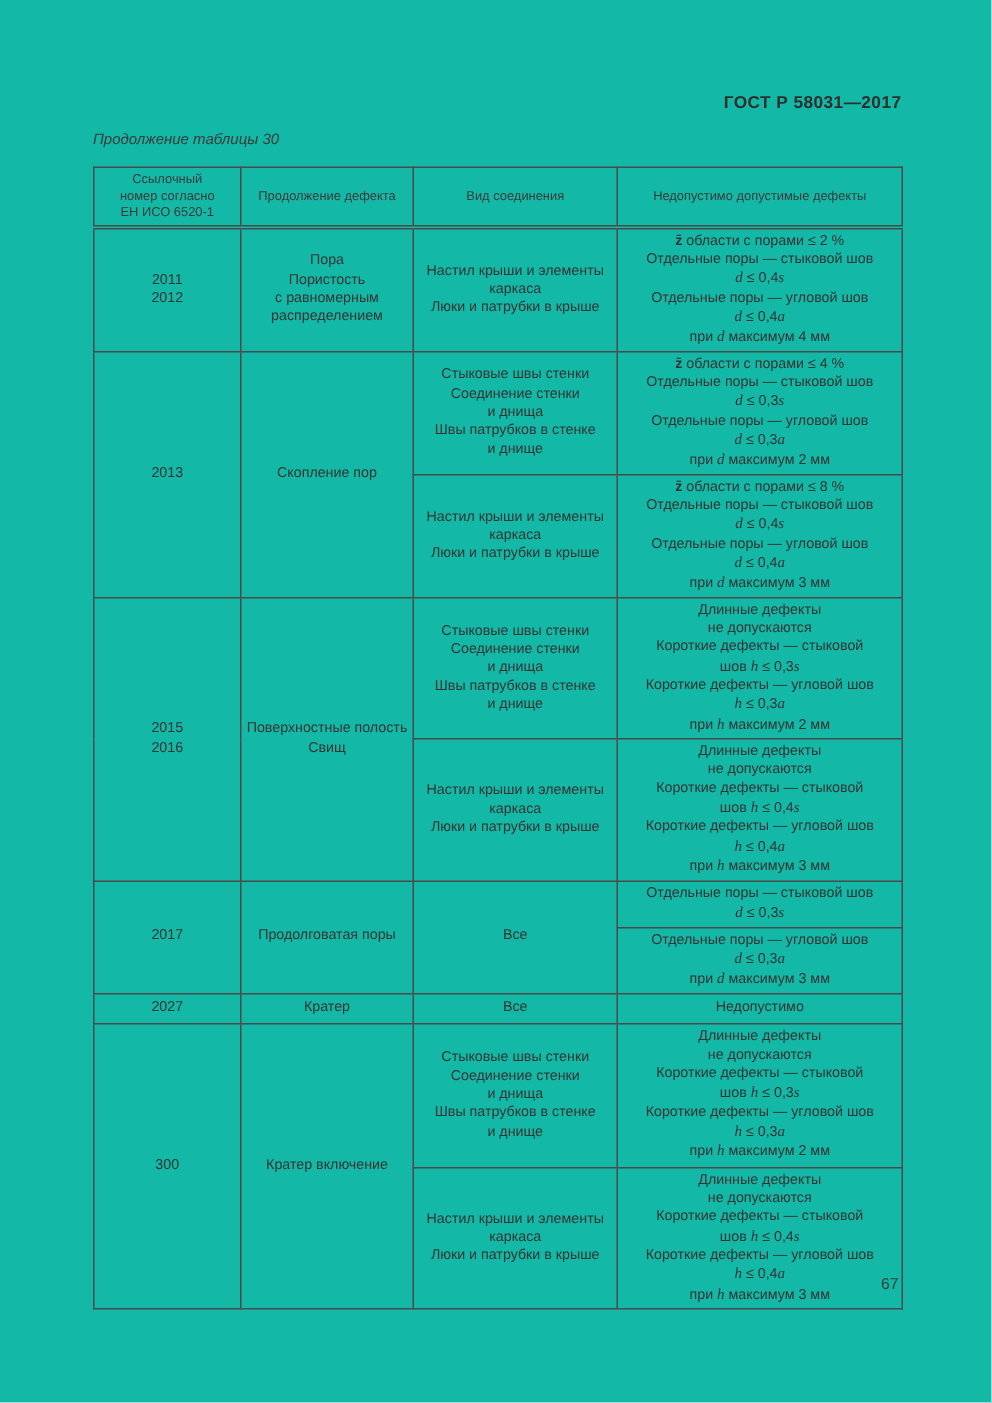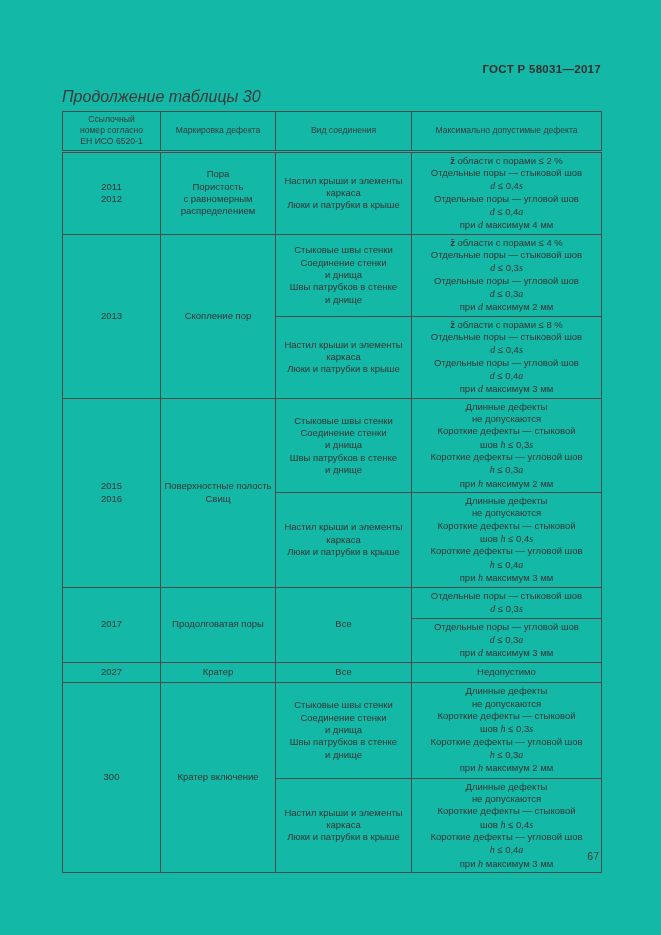--- a/index.html
+++ b/index.html
@@ -22,21 +22,21 @@
     right: 60px;
     font-size: 11.5px;
     font-weight: bold;
     letter-spacing: 0.3px;
     color: #2e2e2e;
   }
   .table-caption {
     position: absolute;
     top: 88px;
     left: 62px;
-    font-size: 16px;
+    font-size: 10px;
     font-style: italic;
     color: #3a3a3a;
   }
   table.gost {
     position: absolute;
     top: 111px;
     left: 62px;
     width: 539px;
     border-collapse: collapse;
     table-layout: fixed;
@@ -84,23 +84,23 @@
       <col style="width:98px">
       <col style="width:115px">
       <col style="width:136px">
       <col style="width:190px">
     </colgroup>
     <thead>
       <tr>
         <th class="pre">Ссылочный
 номер согласно
 ЕН ИСО 6520-1</th>
-        <th class="pre">Маркировка дефекта</th>
+        <th class="pre">Продолжение дефекта</th>
         <th class="pre">Вид соединения</th>
-        <th class="pre">Максимально допустимые дефекта</th>
+        <th class="pre">Недопустимо допустимые дефекты</th>
       </tr>
     </thead>
     <tbody>
 
       <tr style="height:82px">
         <td class="pre">2011
 2012</td>
         <td class="pre">Пора
 Пористость
 с равномерным

